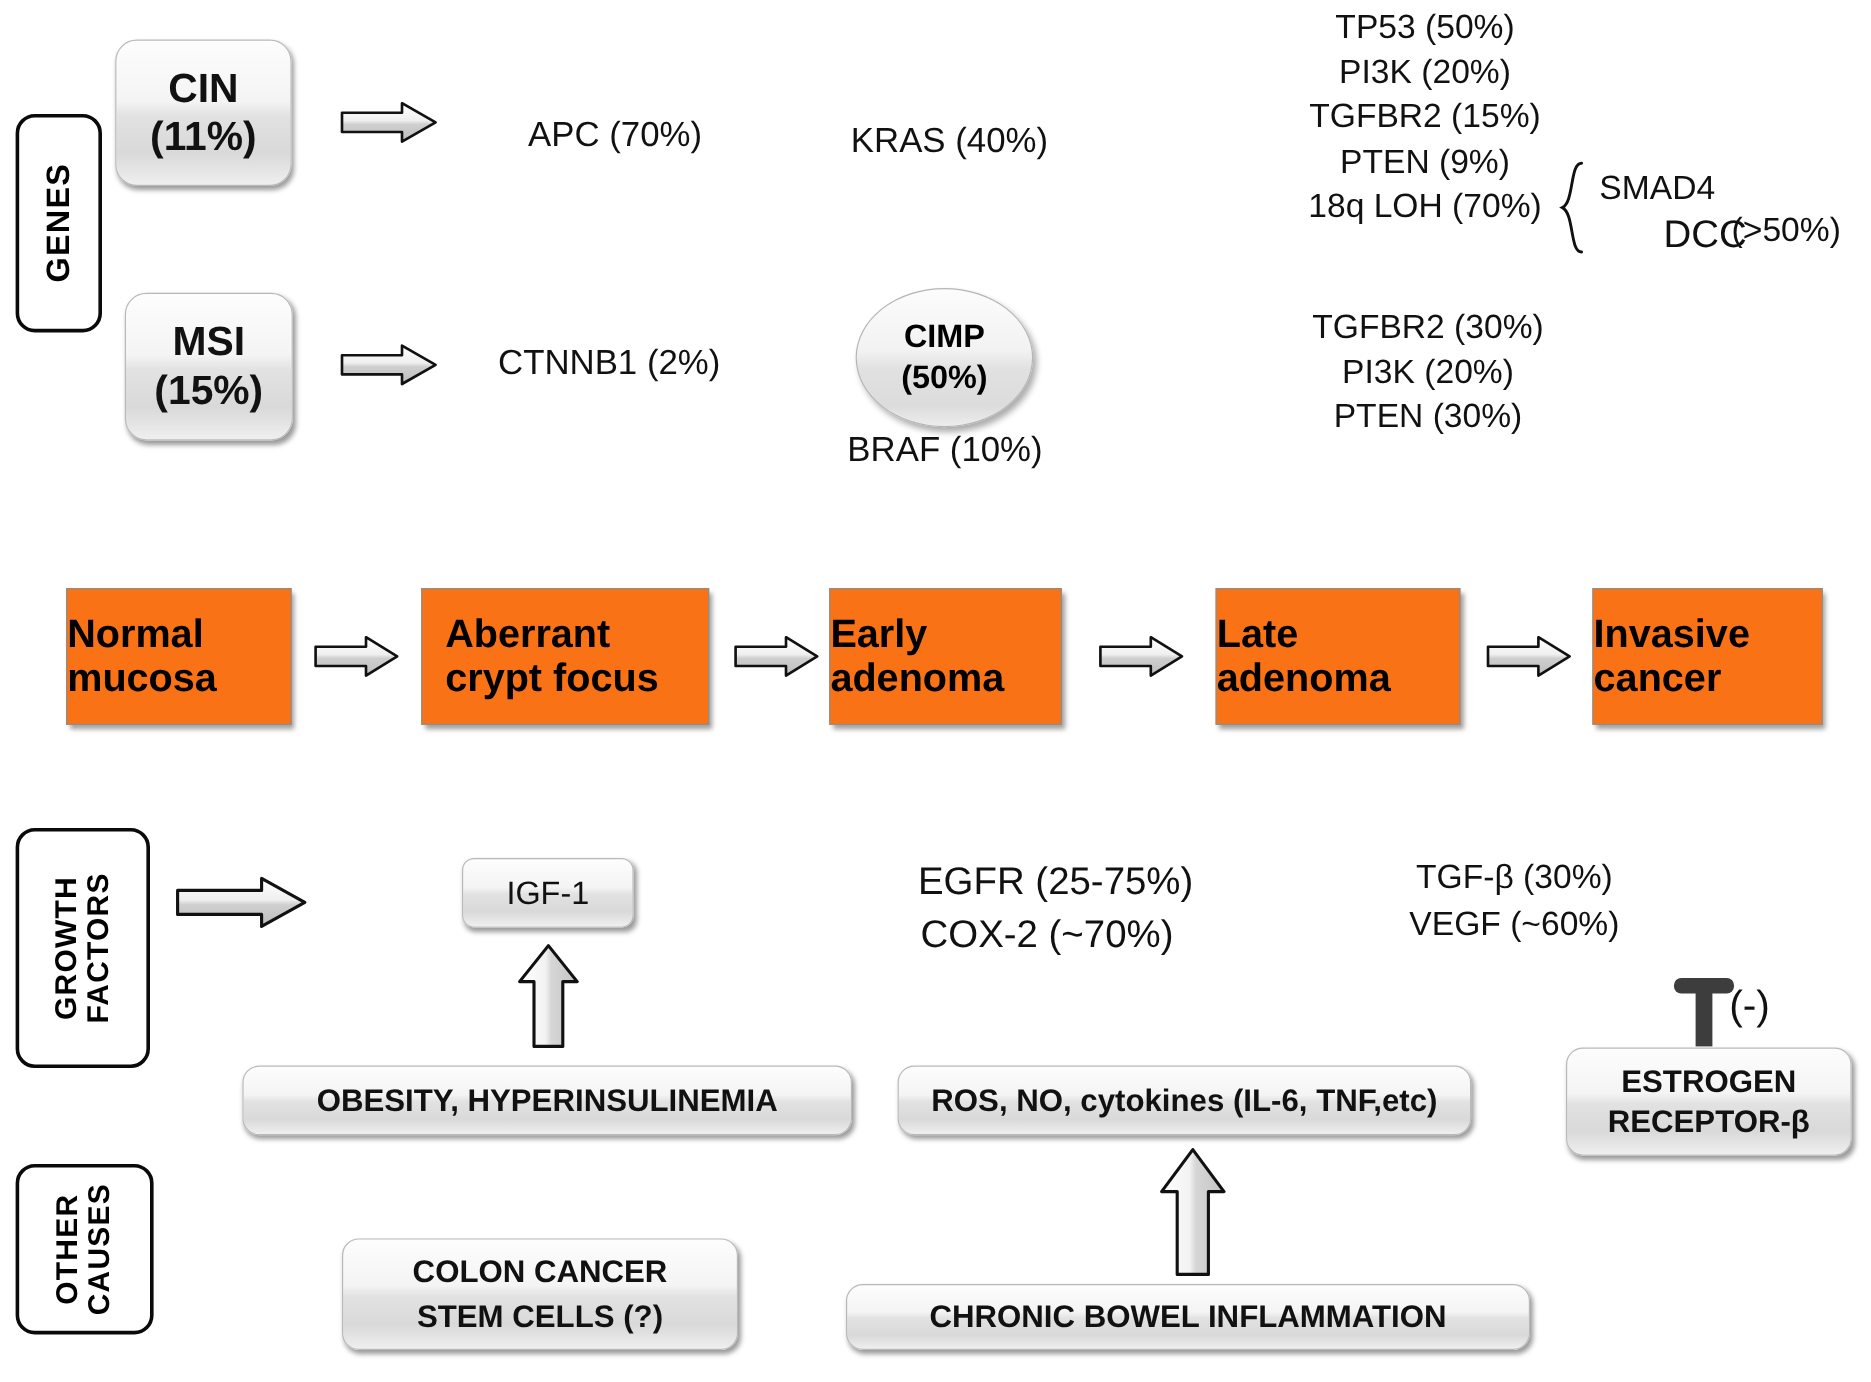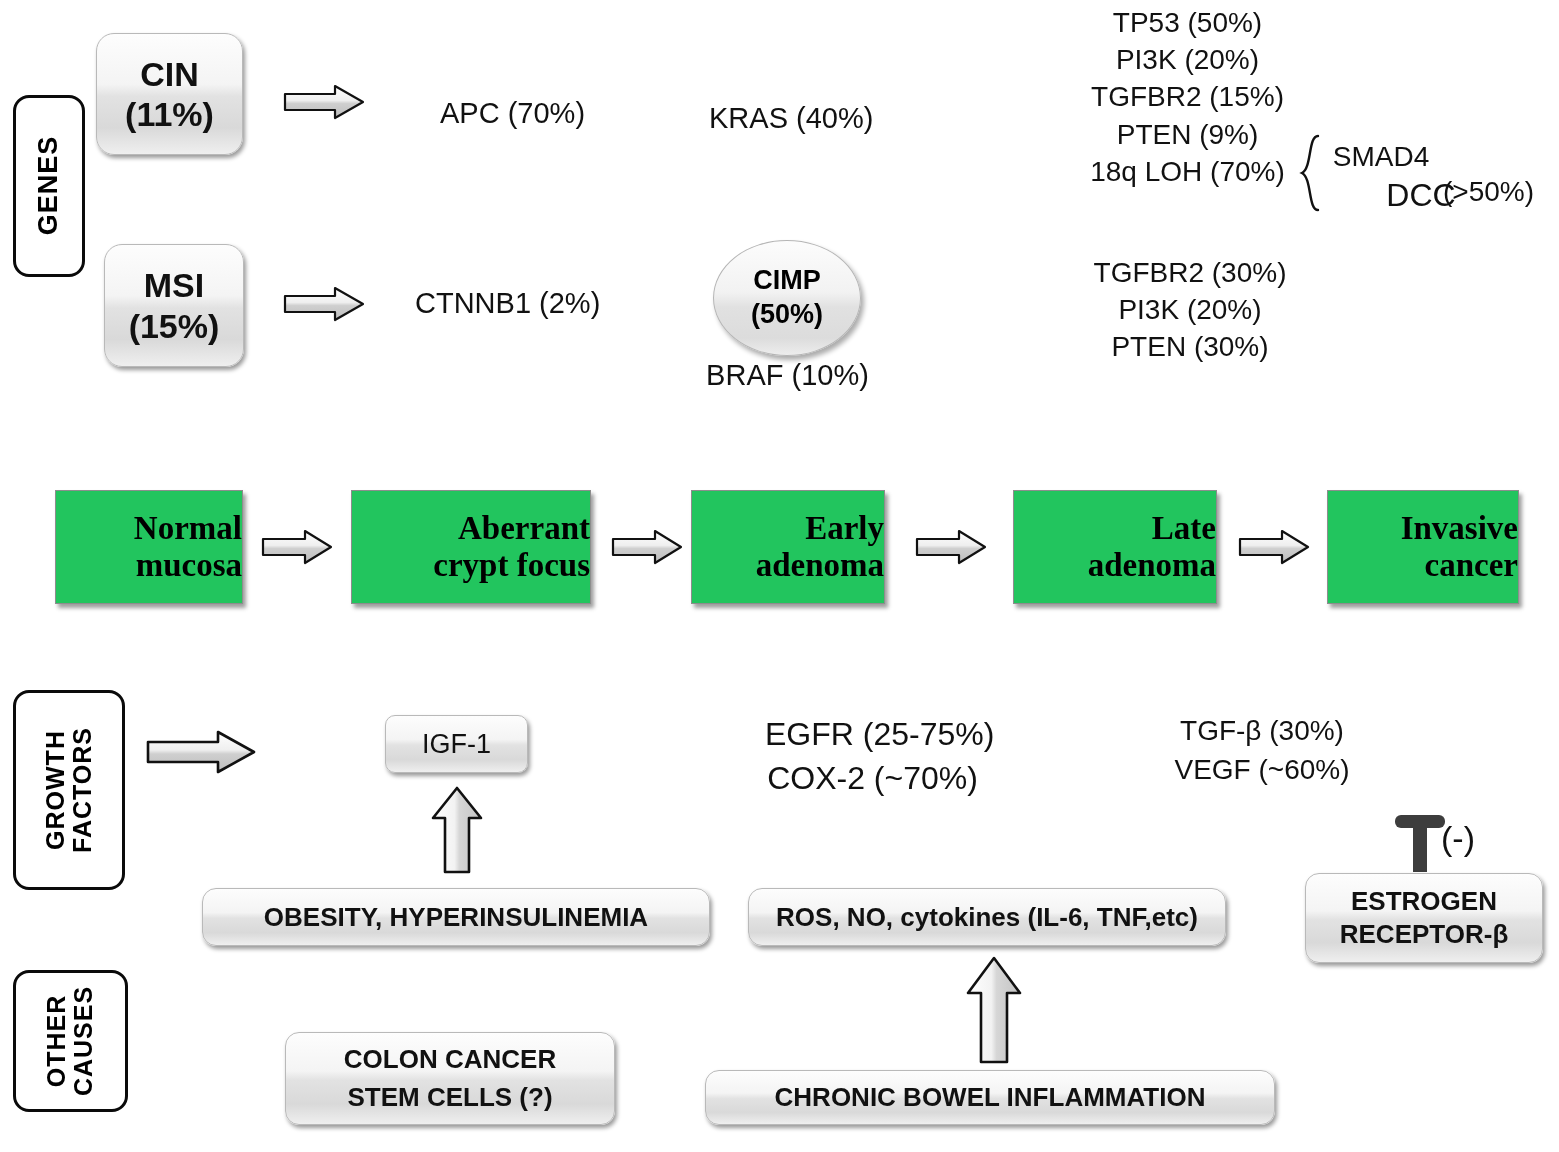--- a/index.html
+++ b/index.html
@@ -32,27 +32,27 @@
     display:flex;align-items:center;justify-content:center;
     text-align:center;
     font-weight:bold;
     color:#111;
   }
   .glossy.small-r{border-radius:10px;}
 
   
   .stage{
     border:1px solid #8d8d8d;
-    background:#22c55e;
+    background:#f97316;
     box-shadow:3px 4px 4px rgba(0,0,0,0.38);
-    display:flex;align-items:flex-end;justify-content:center;
+    display:flex;align-items:flex-start;justify-content:center;
     text-align:center;
     font-weight:bold;
     color:#000;
-    font-family:Liberation Serif, serif;
+    font-family:Liberation Sans, sans-serif;
     line-height:1.12;
   }
 
   
   .oval{
     border:1px solid #b5b5b5;
     border-radius:50%;
     background:linear-gradient(to bottom,#fcfcfc 0%,#f2f2f2 45%,#e1e1e1 58%,#dcdcdc 85%,#ededed 100%);
     box-shadow:3px 4px 5px rgba(0,0,0,0.33);
     display:flex;flex-direction:column;align-items:center;justify-content:center;
@@ -143,21 +143,21 @@
   <div class="abs stage" style="left:55px;top:490px;width:188px;height:114px;flex-direction:column;font-size:33px;">
     <span>Normal</span>
     <span>mucosa</span>
   </div>
   <div class="abs arrow" style="left:261px;top:528px;width:74px;height:38px;">
     <svg width="74" height="38" viewBox="0 0 74 38">
       <path d="M2 11 L44 11 L44 3 L70 19 L44 35 L44 27 L2 27 Z" fill="url(#ag1)" stroke="#111" stroke-width="2.2" stroke-linejoin="round"></path>
     </svg>
   </div>
 
-  <div class="abs stage" style="left:351px;top:490px;width:240px;height:114px;flex-direction:column;font-size:33px;">
+  <div class="abs stage" style="left:351px;top:490px;width:240px;height:114px;flex-direction:column;font-size:33px;padding-left:19px;">
     <span>Aberrant</span>
     <span>crypt focus</span>
   </div>
   <div class="abs arrow" style="left:611px;top:528px;width:74px;height:38px;">
     <svg width="74" height="38" viewBox="0 0 74 38">
       <path d="M2 11 L44 11 L44 3 L70 19 L44 35 L44 27 L2 27 Z" fill="url(#ag1)" stroke="#111" stroke-width="2.2" stroke-linejoin="round"></path>
     </svg>
   </div>
 
   <div class="abs stage" style="left:691px;top:490px;width:194px;height:114px;flex-direction:column;font-size:33px;">

